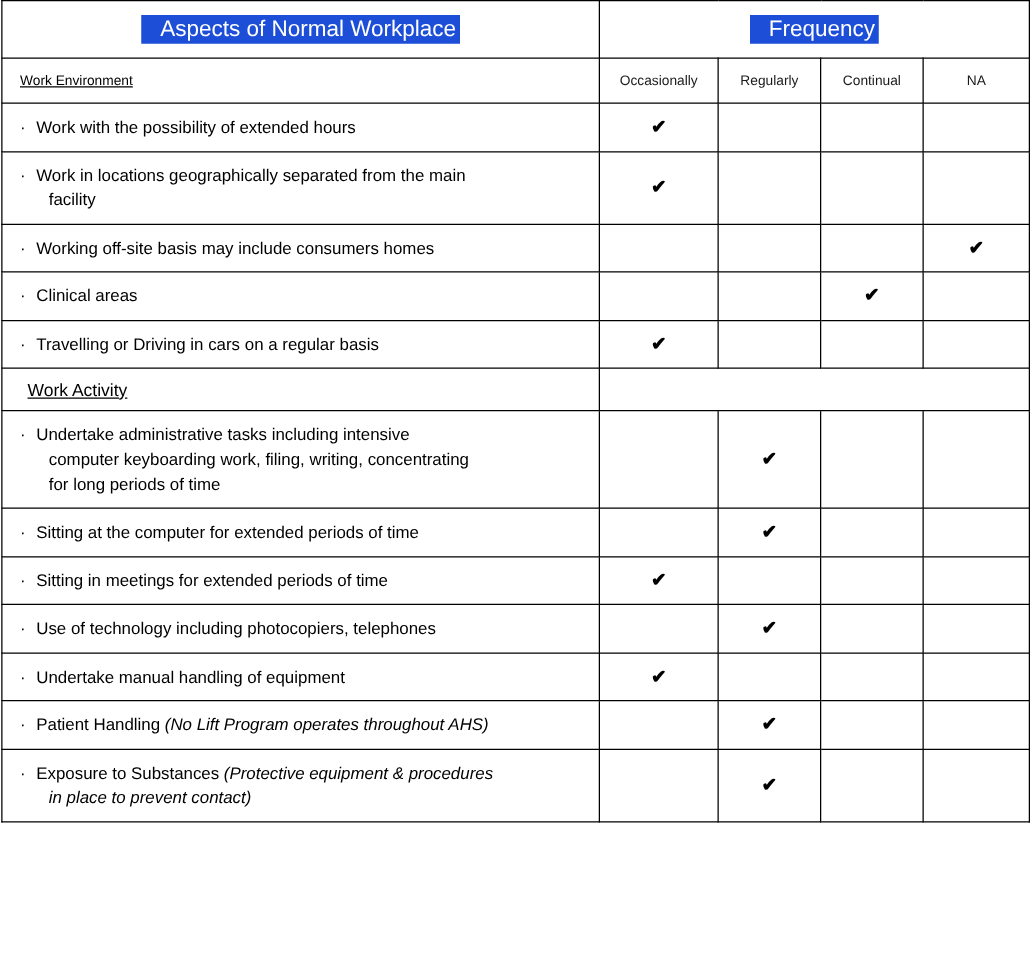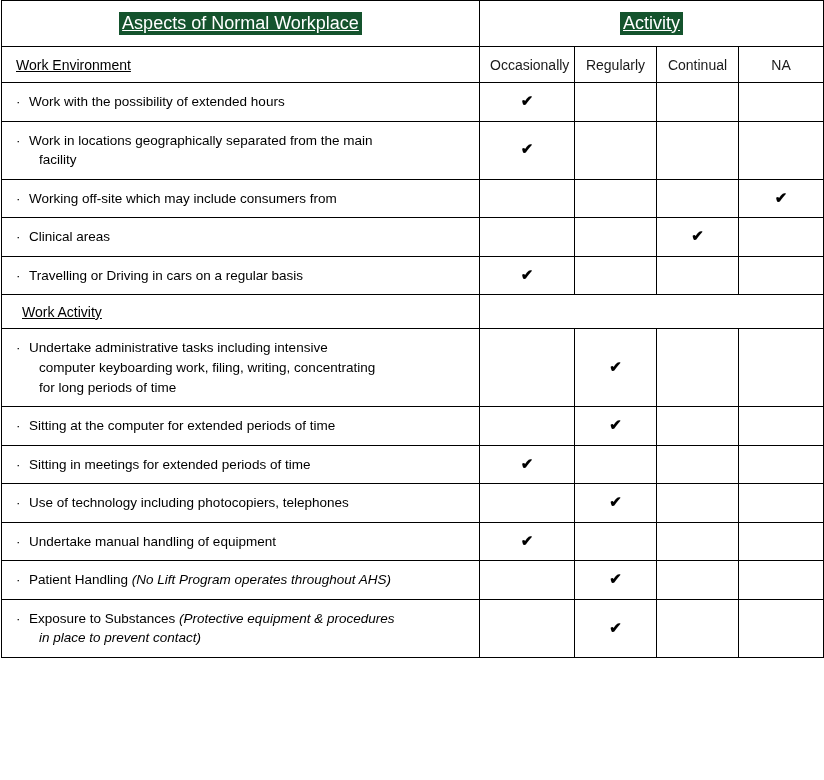--- a/index.html
+++ b/index.html
@@ -40,31 +40,30 @@
   .hdr-row td {
     height: 46px;
     padding: 0;
   }
   .hdr-title {
     text-align: center;
     font-size: 18px;
     padding: 6px 0;
   }
   .hl {
-    background: #14532d;
+    background: #1d4ed8;
     color: #ffffff;
-    padding: 1px 3px 2px 3px;
+    padding: 1px 3px 2px 15px;
     display: inline-block;
     line-height: 1.15;
-    text-decoration: underline;
   }
   .sub-row td {
     height: 36px;
     padding: 0 10px;
-    font-size: 14px;
+    font-size: 11px;
   }
   .sub-head {
     text-decoration: underline;
     font-size: 14px;
     padding-left: 14px !important;
   }
   .freq-label {
     text-align: center;
     font-size: 13px;
     color: #1a1a1a;
@@ -121,21 +120,21 @@
       <col class="c-con">
       <col class="c-na">
     </colgroup>
     <tbody>
 
       <tr class="hdr-row">
         <td class="hdr-title">
           <span class="hl">Aspects of Normal Workplace</span>
         </td>
         <td class="hdr-title" colspan="4">
-          <span class="hl">Activity</span>
+          <span class="hl">Frequency</span>
         </td>
       </tr>
 
       <tr class="sub-row">
         <td class="sub-head">Work Environment</td>
         <td class="freq-label">Occasionally</td>
         <td class="freq-label">Regularly</td>
         <td class="freq-label">Continual</td>
         <td class="freq-label">NA</td>
       </tr>
@@ -155,21 +154,21 @@
           <span class="bullet">·</span><span class="itext"><span>Work in locations geographically separated from the main</span><br><span class="indent2">facility</span></span>
         </td>
         <td class="tick"><span class="tick-mark">✔</span></td>
         <td class="tick"><span class="tick-mark"></span></td>
         <td class="tick"><span class="tick-mark"></span></td>
         <td class="tick"><span class="tick-mark"></span></td>
       </tr>
 
       <tr class="item">
         <td>
-          <span class="bullet">·</span><span class="itext">Working off-site which may include consumers from</span>
+          <span class="bullet">·</span><span class="itext">Working off-site basis may include consumers homes</span>
         </td>
         <td class="tick"><span class="tick-mark"></span></td>
         <td class="tick"><span class="tick-mark"></span></td>
         <td class="tick"><span class="tick-mark"></span></td>
         <td class="tick"><span class="tick-mark">✔</span></td>
       </tr>
 
       <tr class="item">
         <td>
           <span class="bullet">·</span><span class="itext">Clinical areas</span>

